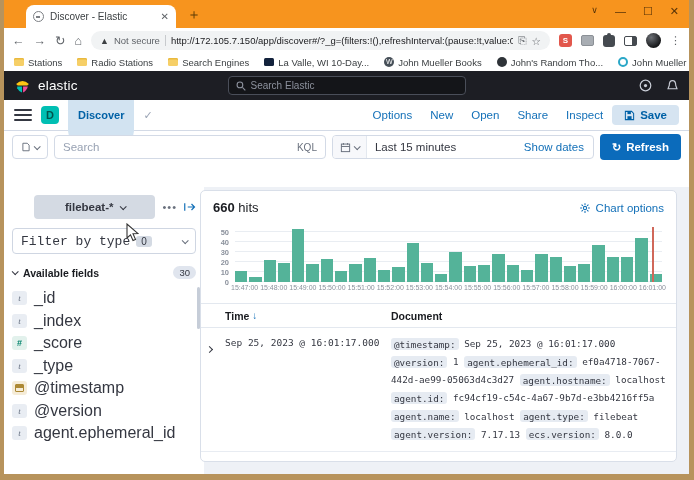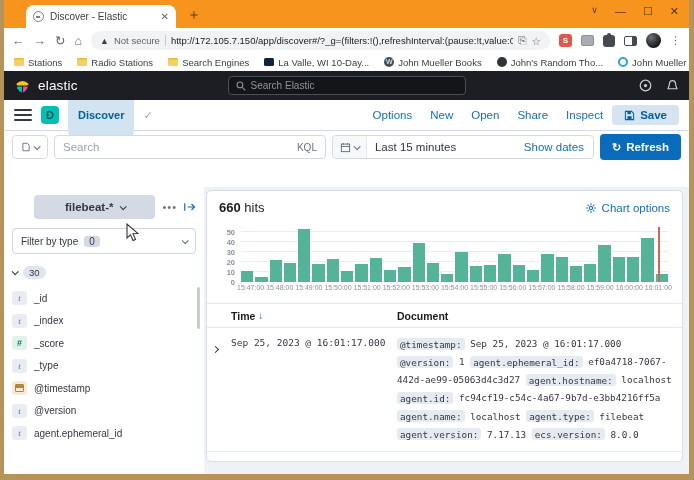--- a/index.html
+++ b/index.html
@@ -94,38 +94,38 @@
   
   .content { position:absolute; top:187px; left:0; right:0; bottom:0; background:#eef1f6; }
   .sidebar { position:absolute; left:0; top:0; bottom:0; width:200px; background:#fff; padding:8px 8px 0 8px; }
   .ip-row { display:flex; align-items:center; gap:7px; }
   .ip-btn { width:132px; height:24px; background:#d4dae3; border-radius:4px; display:flex; align-items:center;
             justify-content:center; gap:6px; font-size:11.5px; font-weight:bold; color:#343741; }
   .dots-h { color:#69707D; font-size:11px; letter-spacing:1px; }
   .sfn { margin-top:9px; height:26px; border:1px solid #cfd6e2; border-radius:4px; display:flex; align-items:center; padding:0 7px; gap:6px; }
   .sfn-text { color:#98a2b3; font-size:11.5px; }
   .fbt { margin-top:9px; height:26px; border:1px solid #cfd6e2; border-radius:4px; display:flex; align-items:center; padding:0 8px; gap:6px; }
-  .fbt-label { font-size:10px; color:#343741; }
+  .fbt-label { font-size:13px; color:#343741;font-family:Liberation Mono, monospace; }
   .fbt-count { background:#d4dae3; border-radius:3px; font-size:10px; color:#343741; padding:0 5px; }
   .avail-row { margin-top:12px; display:flex; align-items:center; gap:6px; }
   .avail-label { font-size:10.5px; font-weight:bold; color:#1a1c21; flex:1; }
   .avail-count { background:#e0e5ee; border-radius:8px; font-size:9.5px; color:#343741; padding:1px 6px; }
   .field-list { margin-top:8px; position:relative; }
   .field-item { display:flex; align-items:center; gap:7px; height:22.5px; }
   .fi-badge { width:15px; height:14px; border-radius:3px; font-size:9px; display:flex; align-items:center; justify-content:center; flex:none; }
   .fi-t { background:#e9edf3; color:#6a7484; font-style:italic; font-family:"Liberation Serif", serif; }
   .fi-num { background:#e2f1ec; color:#00826b; font-weight:bold; }
   .fi-date { background:#f5ecd8; position:relative; }
   .fi-date .cal { width:9px; height:8px; border:1px solid #ad8934; border-radius:1px; position:relative; }
   .fi-date .cal:before { content:""; position:absolute; left:0; right:0; top:0; height:2.5px; background:#ad8934; }
-  .fi-name { font-size:10px; color:#343741; white-space:nowrap; }
+  .fi-name { font-size:16px; color:#343741; white-space:nowrap; }
   .side-scroll { position:absolute; right:-4px; top:0; width:3px; height:42px; background:#c6cdd8; border-radius:2px; }
 
   
-  .panel { position:absolute; left:202px; top:3px; width:477px; height:272px; background:#fff;
+  .panel { position:absolute; left:196px; top:3px; width:477px; height:272px; background:#fff;
            border:1px solid #d9dfe9; border-radius:5px; overflow:hidden; }
   .panel-head { display:flex; align-items:center; padding:9px 12px 4px 12px; }
   .hits { font-size:13px; color:#1a1c21; }
   .hits b { font-weight:bold; }
   .chart-opts { margin-left:auto; display:flex; align-items:center; gap:5px; color:#1370b8; font-size:11.5px; }
 
   .chart-wrap { position:relative; margin:8px 10px 0 10px; height:68px; }
   .plot { position:absolute; left:24px; right:4px; top:0; height:55px;
           background:repeating-linear-gradient(to top, #e9edf2 0 1px, transparent 1px 10px);
           display:flex; align-items:flex-end; gap:2px; }
@@ -332,20 +332,21 @@
             </svg>
           </span>
         </div>
         <div class="fbt">
           <span class="fbt-label">Filter by type</span>
           <span class="fbt-count">0</span>
           <span class="chev chev-down" style="color:#69707D; margin-left:auto;"></span>
         </div>
         <div class="avail-row">
           <span class="chev chev-down" style="color:#343741"></span>
+          <span class="avail-label">Available fields</span>
           <span class="avail-count">30</span>
         </div>
         <div class="field-list" id="field-list">
           <span class="side-scroll"></span>
         <div class="field-item">
               <span class="fi-badge fi-t">t</span>
               <span class="fi-name">_id</span>
             </div>
             <div class="field-item">
               <span class="fi-badge fi-t">t</span>

